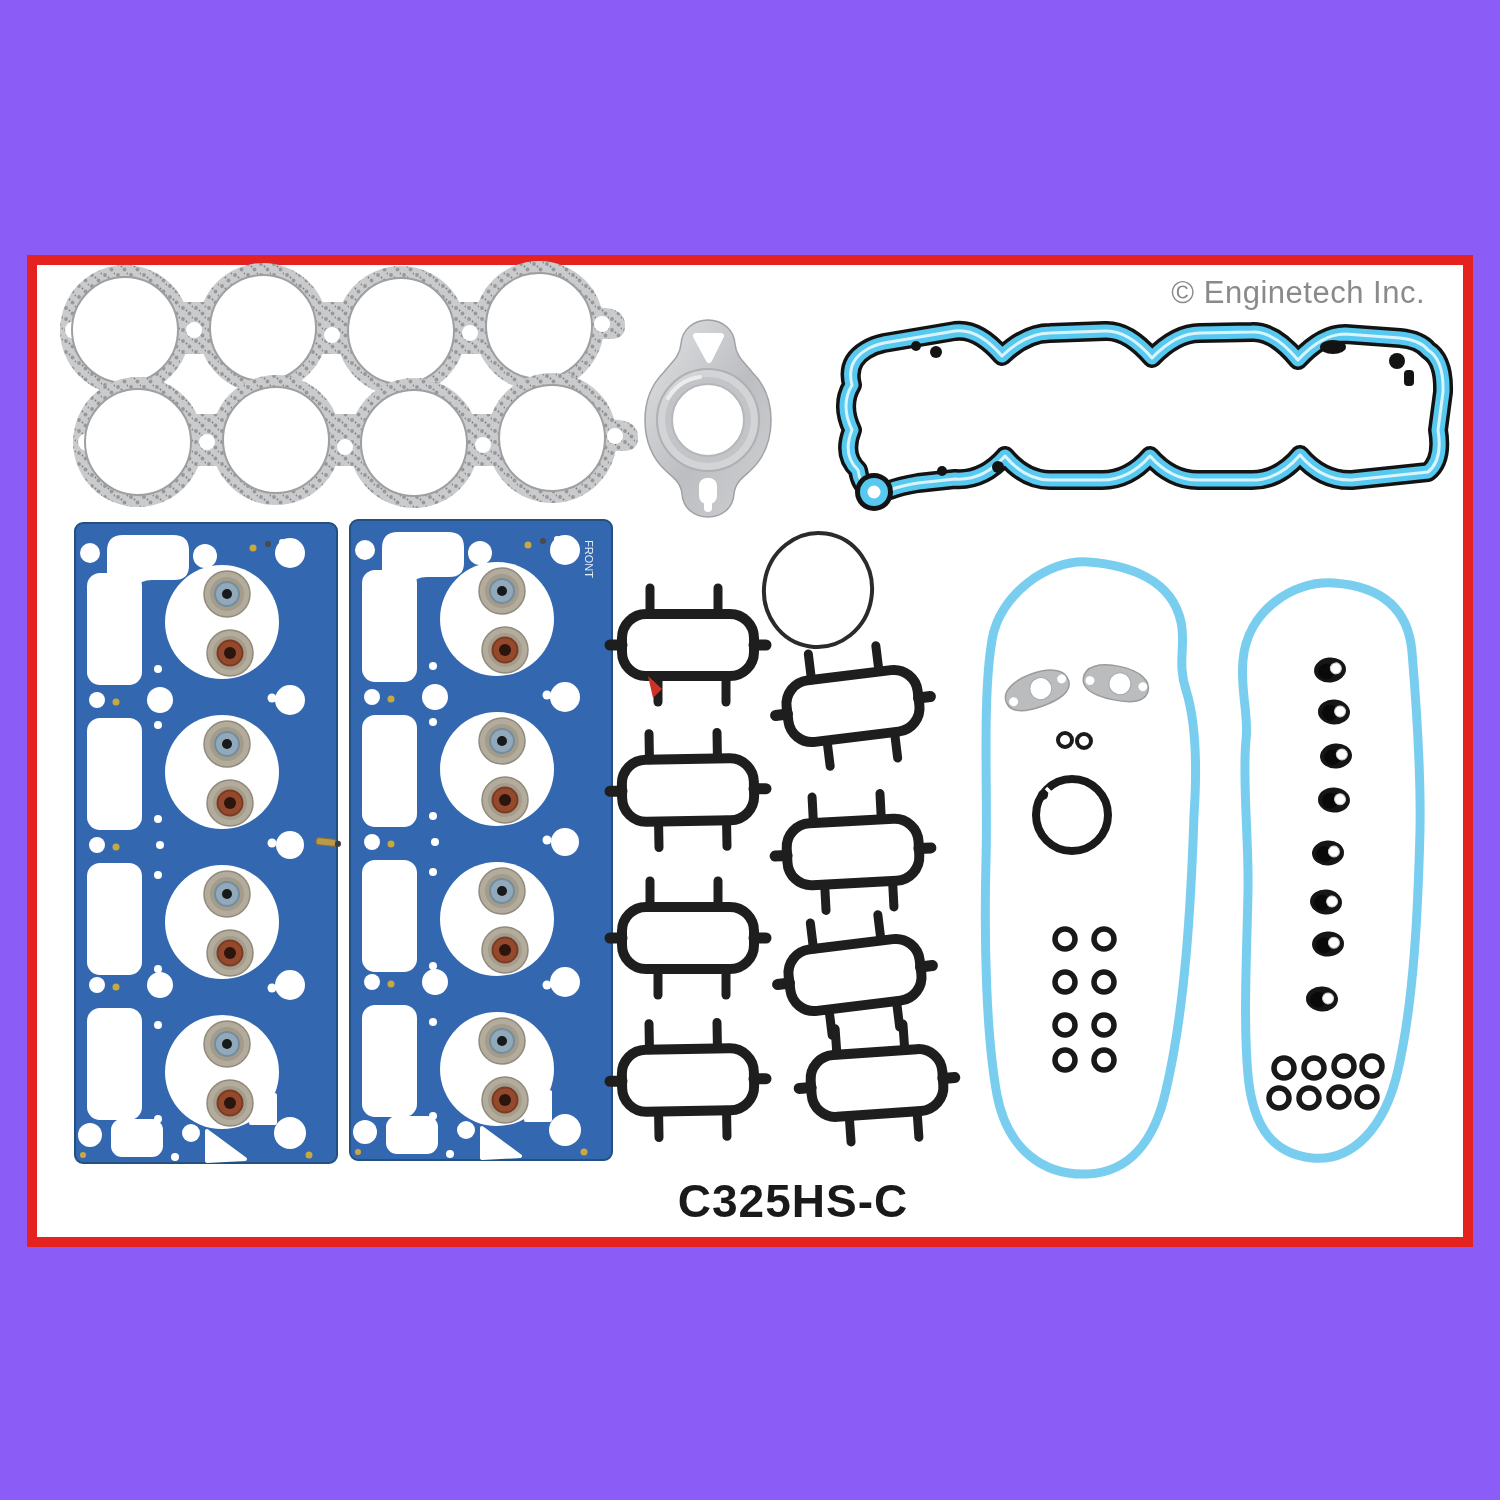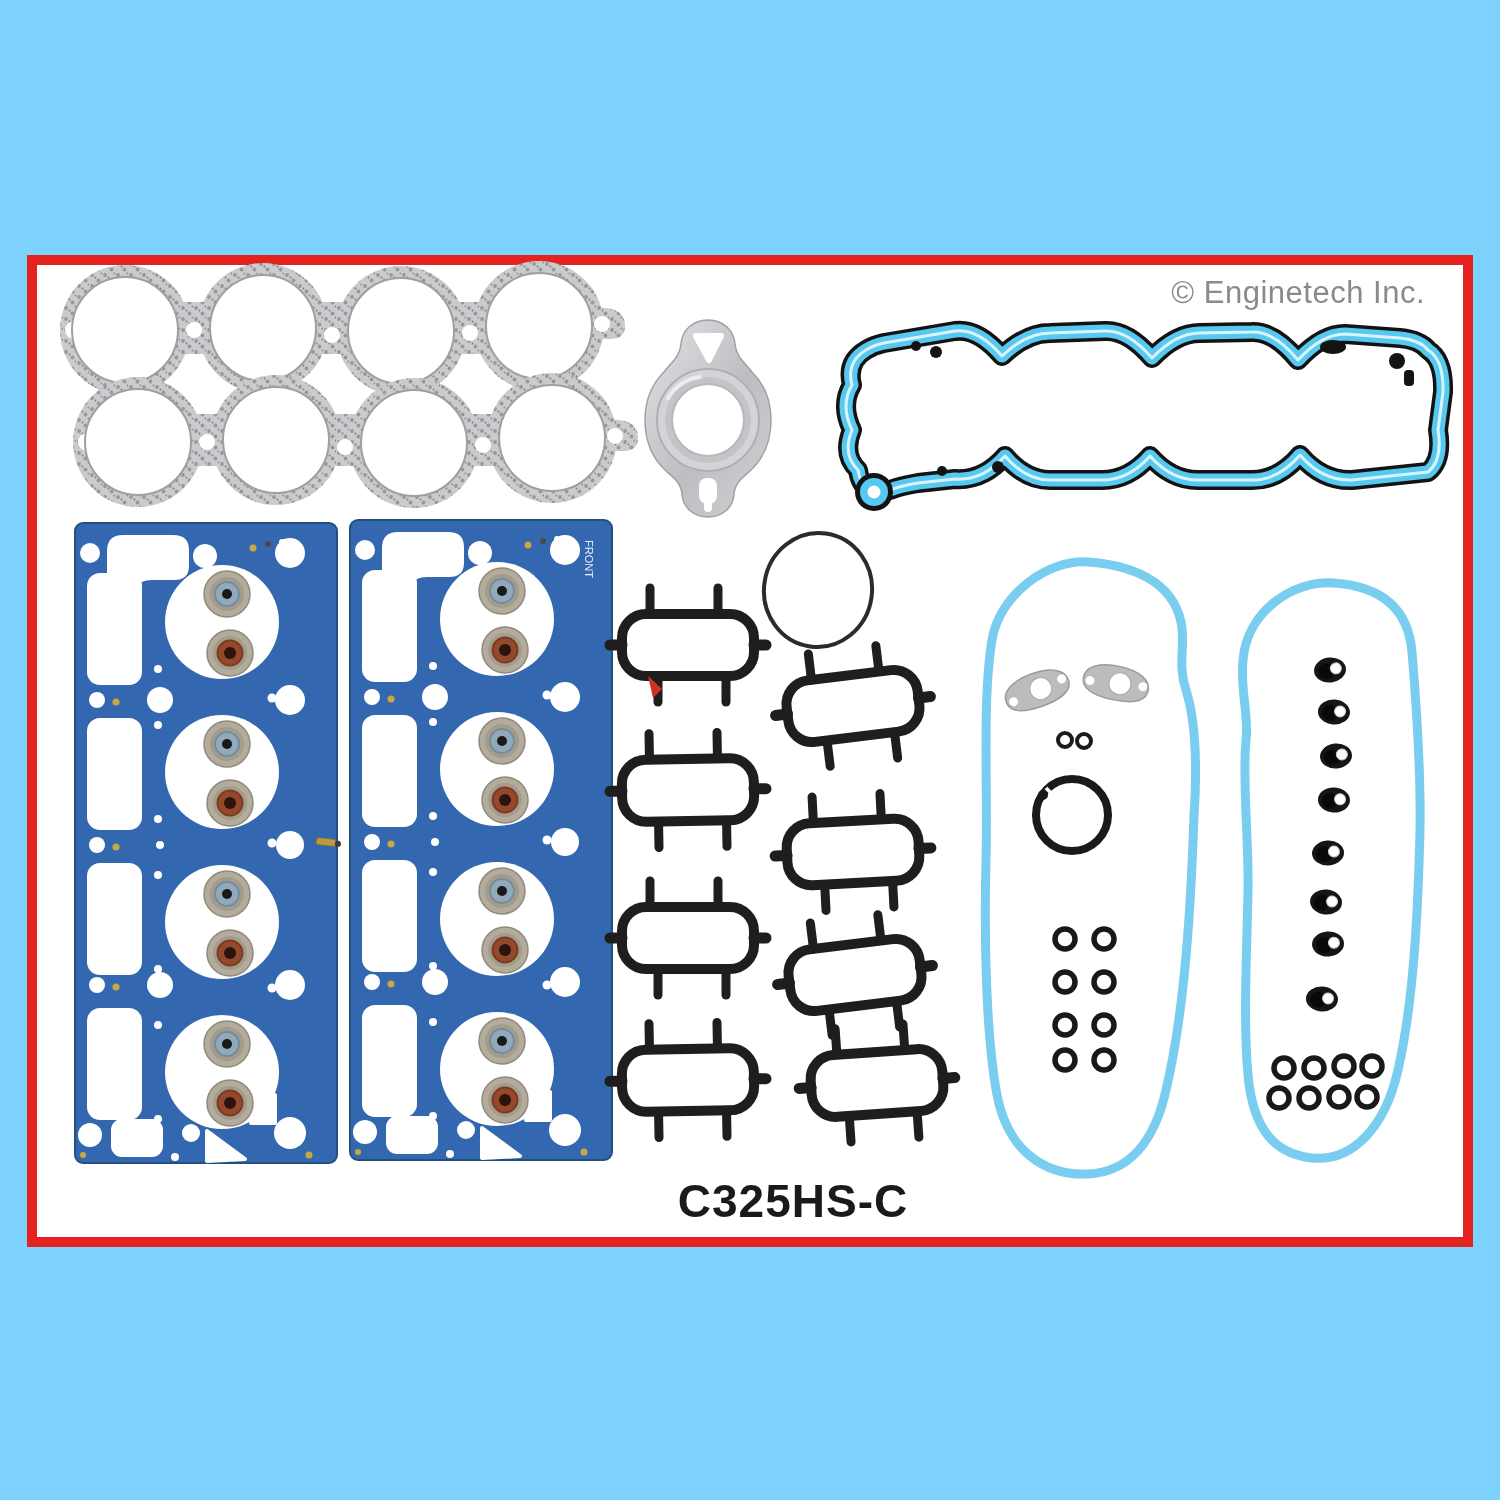--- a/index.html
+++ b/index.html
@@ -1,16 +1,16 @@
 <!DOCTYPE html>
 <html><head>
 <meta charset="utf-8">
 <style>
   html,body{margin:0;padding:0;background:#ffffff;}
-  .canvas{position:relative;width:1500px;height:1500px;background:#7dd3fc;overflow:hidden;
+  .canvas{position:relative;width:1500px;height:1500px;background:#8b5cf6;overflow:hidden;
           font-family:"Liberation Sans", sans-serif;}
   svg{position:absolute;left:0;top:0;}
   text{font-family:"Liberation Sans", sans-serif;}
 </style>
 </head>
 <body>
 
 <div class="canvas">
 <svg width="1500" height="1500" viewBox="0 0 1500 1500" xmlns="http://www.w3.org/2000/svg">
 

